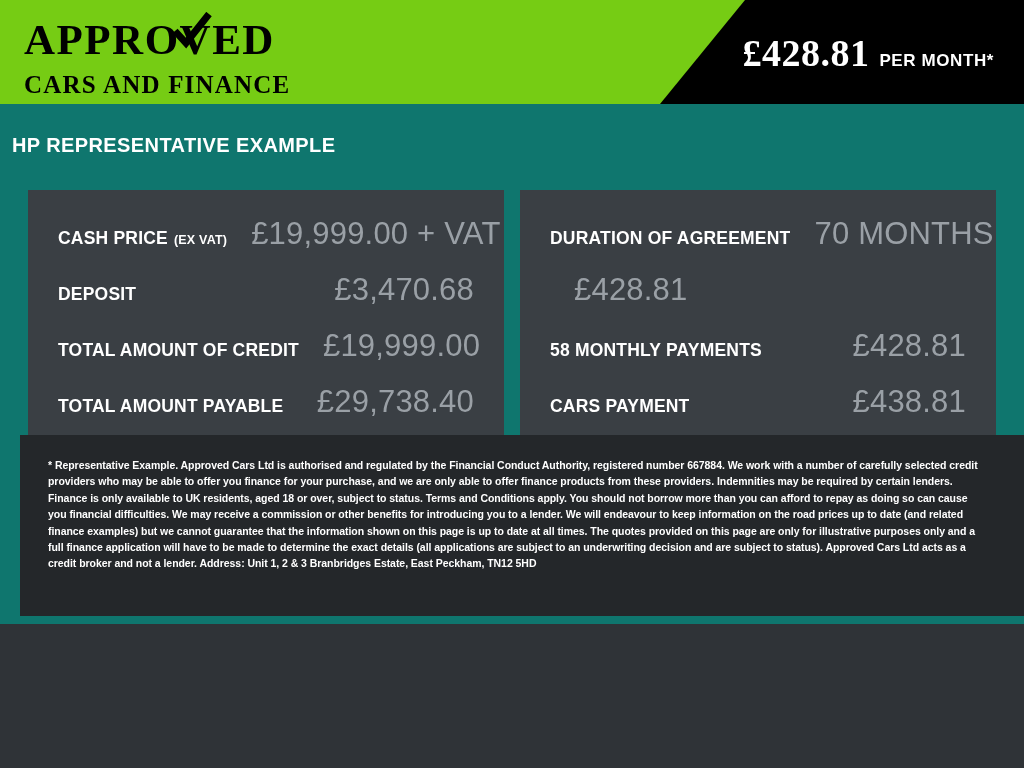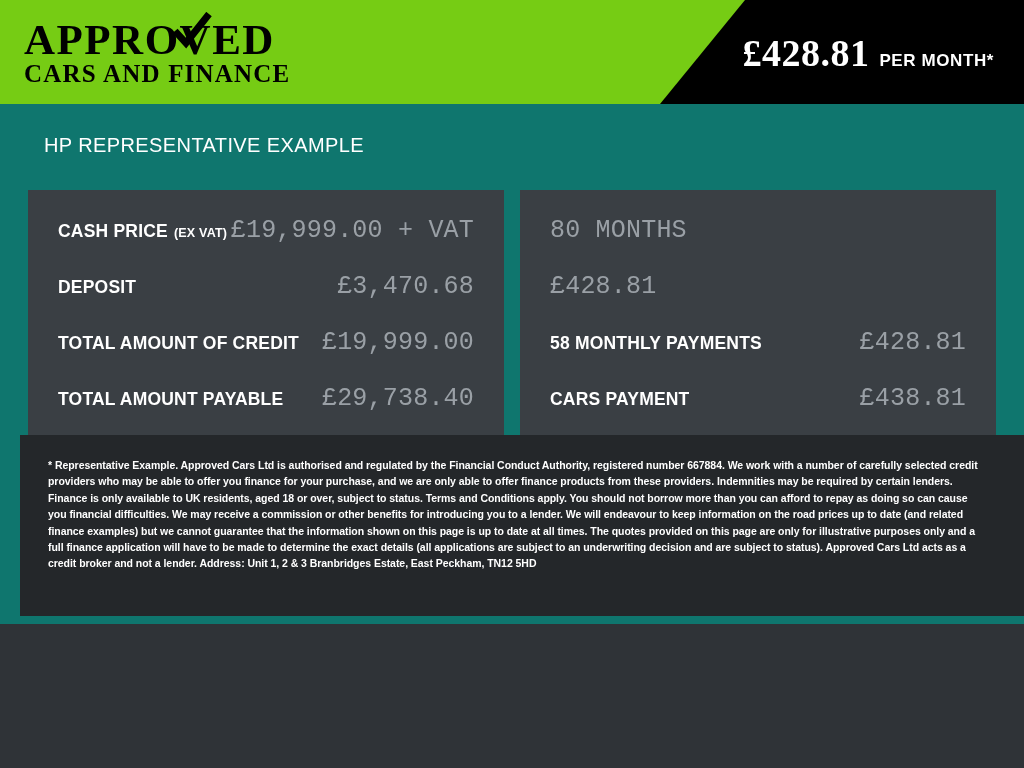--- a/index.html
+++ b/index.html
@@ -44,21 +44,21 @@
     font-size: 43px;
     letter-spacing: 1.5px;
     position: relative;
     display: inline-block;
   }
   .logo-sub {
     font-family: "Liberation Serif", serif;
     font-weight: bold;
     font-size: 25px;
     letter-spacing: 1.2px;
-    margin-top: 0;
+    margin-top: 11px;
   }
   .tick {
     position: absolute;
     left: 148px;
     top: -6px;
     width: 40px;
     height: 40px;
   }
   .price-block {
     position: absolute;
@@ -78,24 +78,24 @@
     font-family: "Liberation Sans", sans-serif;
     font-weight: bold;
     font-size: 17px;
     letter-spacing: 0.6px;
     margin-left: 10px;
   }
 
   
   .section-title {
     position: absolute;
-    left: 44px;
+    left: 12px;
     top: 134px;
     font-size: 20px;
-    font-weight: normal;
+    font-weight: bold;
     color: #ffffff;
     letter-spacing: 0.4px;
   }
 
   
   .panels {
     position: absolute;
     left: 28px;
     top: 190px;
     width: 968px;
@@ -121,25 +121,26 @@
     white-space: nowrap;
   }
   .row-label .note {
     font-size: 12.5px;
     font-weight: bold;
     color: #ffffff;
     margin-left: 6px;
     letter-spacing: 0.2px;
   }
   .row-value {
-    font-family: Liberation Mono, monospace;
-    font-size: 25px;
+    font-family: Liberation Sans, sans-serif;
+    font-size: 31px;
     color: #9aa0a6;
     white-space: nowrap;
     letter-spacing: 0.2px;
+    margin-left: 24px;
   }
 
   
   .footer {
     position: absolute;
     left: 0;
     bottom: 8px;
     width: 1024px;
     height: 181px;
     background: #24272a;
@@ -212,21 +213,24 @@
       <div class="row">
         <div class="row-label">
           <span>OPTION TO PURCHASE FEE</span>
         </div>
         <div class="row-value">£10.00</div>
       </div>
     </div>
 
     <div class="panel">
       <div class="row">
-        <div class="row-value">80 MONTHS</div>
+        <div class="row-label">
+          <span>DURATION OF AGREEMENT</span>
+        </div>
+        <div class="row-value">70 MONTHS</div>
       </div>
       <div class="row">
         <div class="row-value">£428.81</div>
       </div>
       <div class="row">
         <div class="row-label">
           <span>58 MONTHLY PAYMENTS</span>
         </div>
         <div class="row-value">£428.81</div>
       </div>

